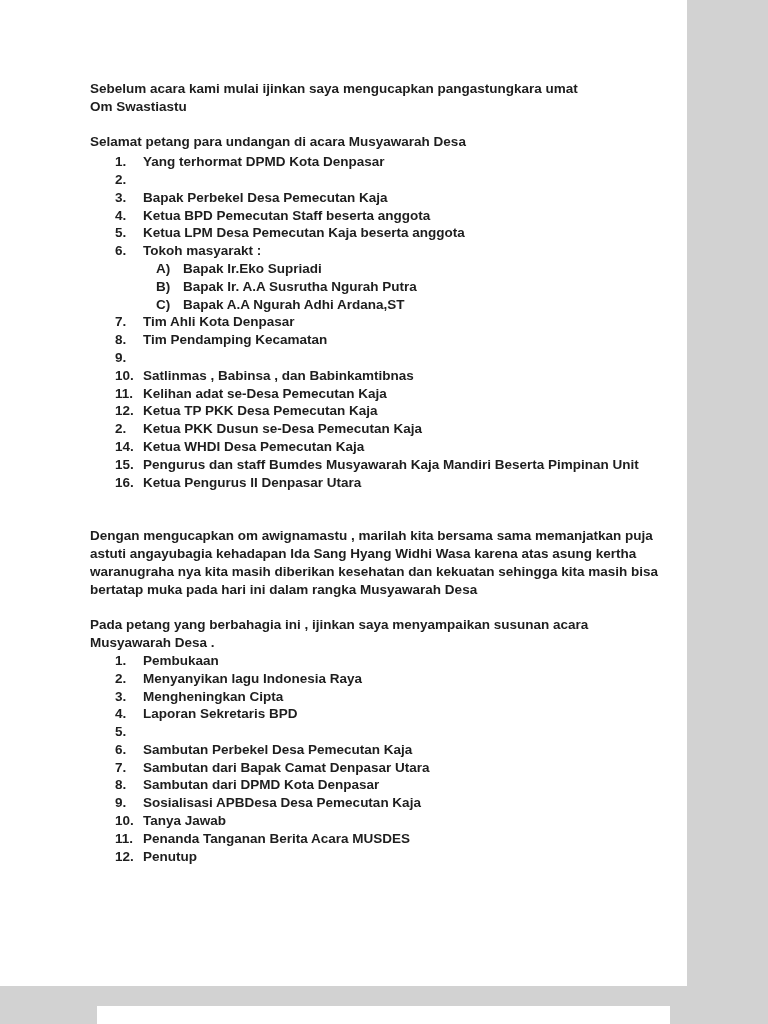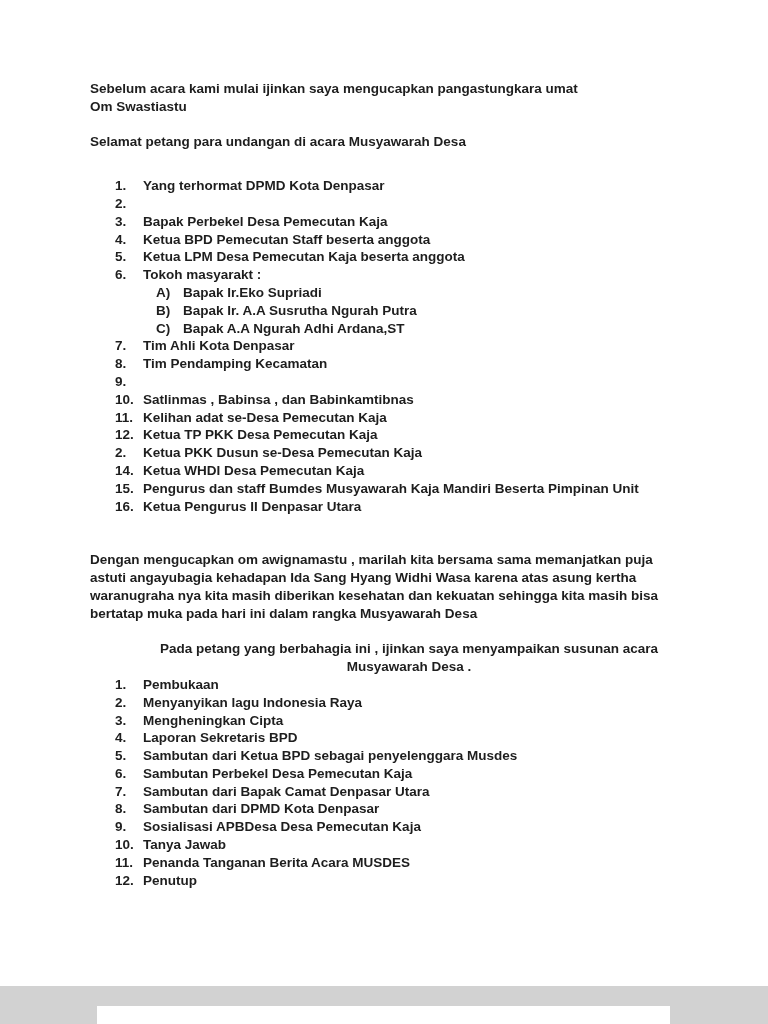--- a/index.html
+++ b/index.html
@@ -12,35 +12,35 @@
     position: relative;
     width: 768px;
     height: 1024px;
     background: #d2d2d2;
     overflow: hidden;
   }
   .page {
     position: absolute;
     left: 0;
     top: 0;
-    width: 768px;
+    width: 687px;
     height: 986px;
     background: #ffffff;
     box-sizing: border-box;
     padding: 80px 40px 0 90px;
     color: #1e1e1e;
     font-size: 13.5px;
     line-height: 17.8px;
     font-weight: 700;
   }
   .pline { white-space: pre; }
   .opening { margin-bottom: 17.8px; }
-  .greeting { margin-bottom: 26px; }
+  .greeting { margin-bottom: 2px; }
   .para1 { margin-top: 36px; }
-  .para2 { margin-top: 17.8px; text-align: center; }
+  .para2 { margin-top: 17.8px; }
   .li { display: flex; margin-left: 25px; }
   .li .num { flex: 0 0 28px; width: 28px; white-space: pre; }
   .li .txt { white-space: pre; }
   .li.sub { margin-left: 66px; }
   .li.sub .num { flex: 0 0 27px; width: 27px; }
   .page-gap {
     position: absolute;
     left: 0;
     top: 986px;
     width: 768px;
@@ -212,21 +212,20 @@
           <span class="txt">Mengheningkan Cipta</span>
         </div>
 
         <div class="li">
           <span class="num">4.</span>
           <span class="txt">Laporan Sekretaris BPD</span>
         </div>
 
         <div class="li">
           <span class="num">5.</span>
-          <span class="txt">Sambutan dari Ketua BPD sebagai penyelenggara Musdes</span>
         </div>
 
         <div class="li">
           <span class="num">6.</span>
           <span class="txt">Sambutan Perbekel Desa Pemecutan Kaja</span>
         </div>
 
         <div class="li">
           <span class="num">7.</span>
           <span class="txt">Sambutan dari Bapak Camat Denpasar Utara</span>

